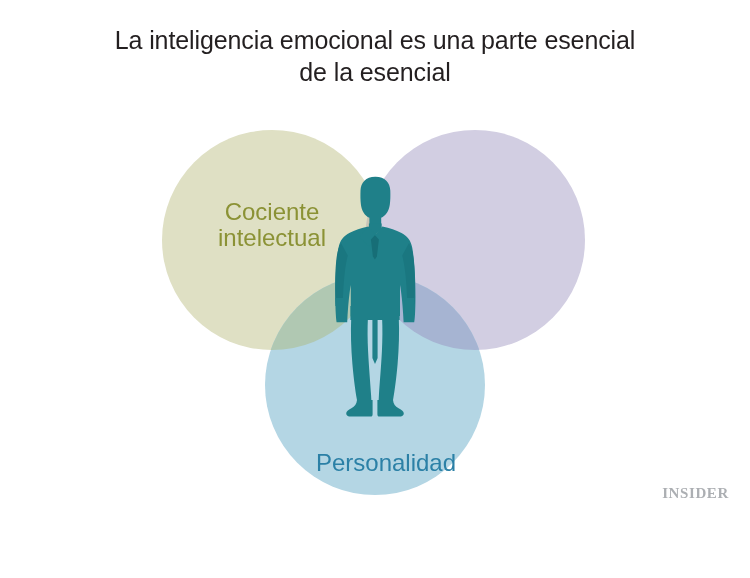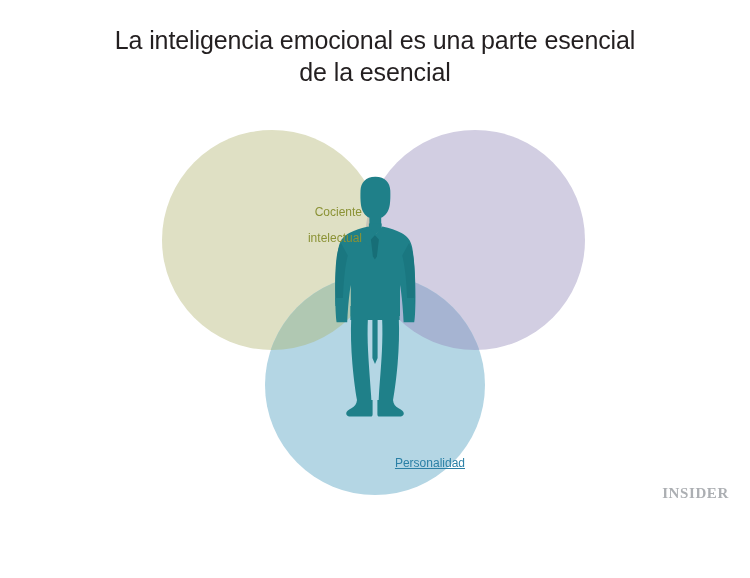--- a/index.html
+++ b/index.html
@@ -50,46 +50,45 @@
   }
   .venn-svg {
     position: absolute;
     left: 0;
     top: 0;
   }
 
   
   .venn-label {
     position: absolute;
-    text-align: right;
-    font-size: 12px;
+    text-align: center;
+    font-size: 24px;
     line-height: 26px;
     font-weight: 400;
     font-family: "Liberation Sans", sans-serif;
     white-space: pre-line;
     pointer-events: none;
   }
   .label-iq {
     left: 182px;
     top: 199px;
     width: 180px;
     color: #8b9235;
   }
   .label-ei {
     left: 398px;
     top: 199px;
     width: 180px;
     color: #6e6096;
   }
   .label-pers {
-    left: 285px;
+    left: 296px;
     top: 450px;
     width: 180px;
     color: #2b80a6;
-    text-decoration: underline;
   }
 
   
   .watermark {
     position: absolute;
     right: 18px;
     bottom: 10px;
     display: flex;
     align-items: center;
     gap: 20px;

